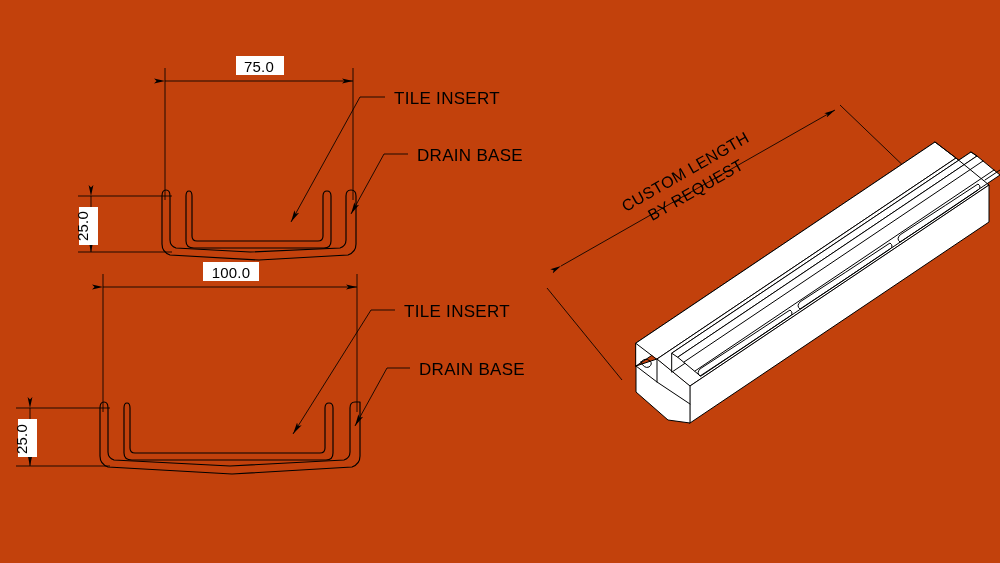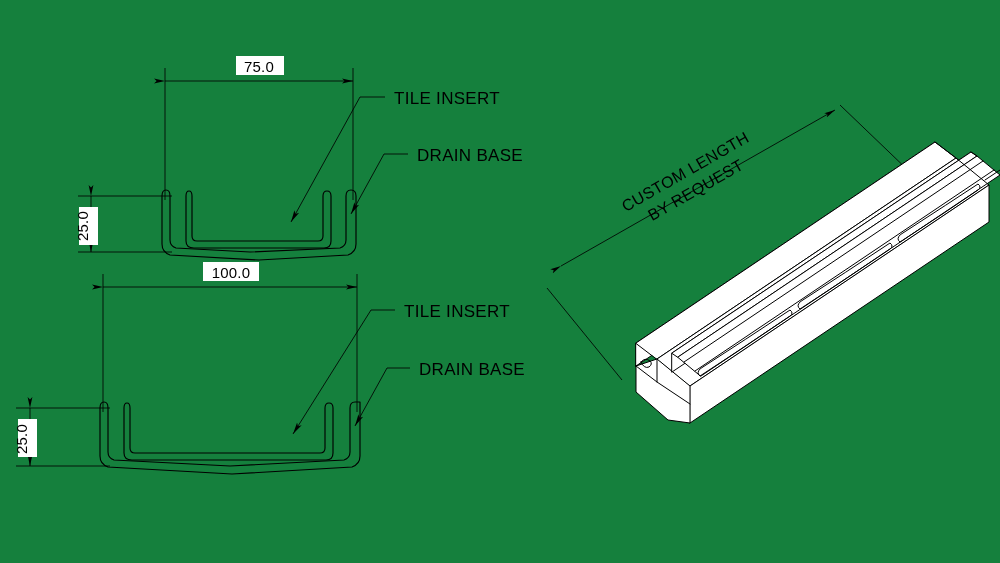--- a/index.html
+++ b/index.html
@@ -10,21 +10,21 @@
   body {
     width: 1000px;
     height: 563px;
     overflow: hidden;
     font-family: "Liberation Sans", sans-serif;
   }
   #drawing-root {
     position: relative;
     width: 1000px;
     height: 563px;
-    background: #15803d;
+    background: #c2410c;
   }
   svg.cad {
     display: block;
     width: 1000px;
     height: 563px;
   }
   .ln {
     fill: none;
     stroke: #000000;
     stroke-width: 1.15;

